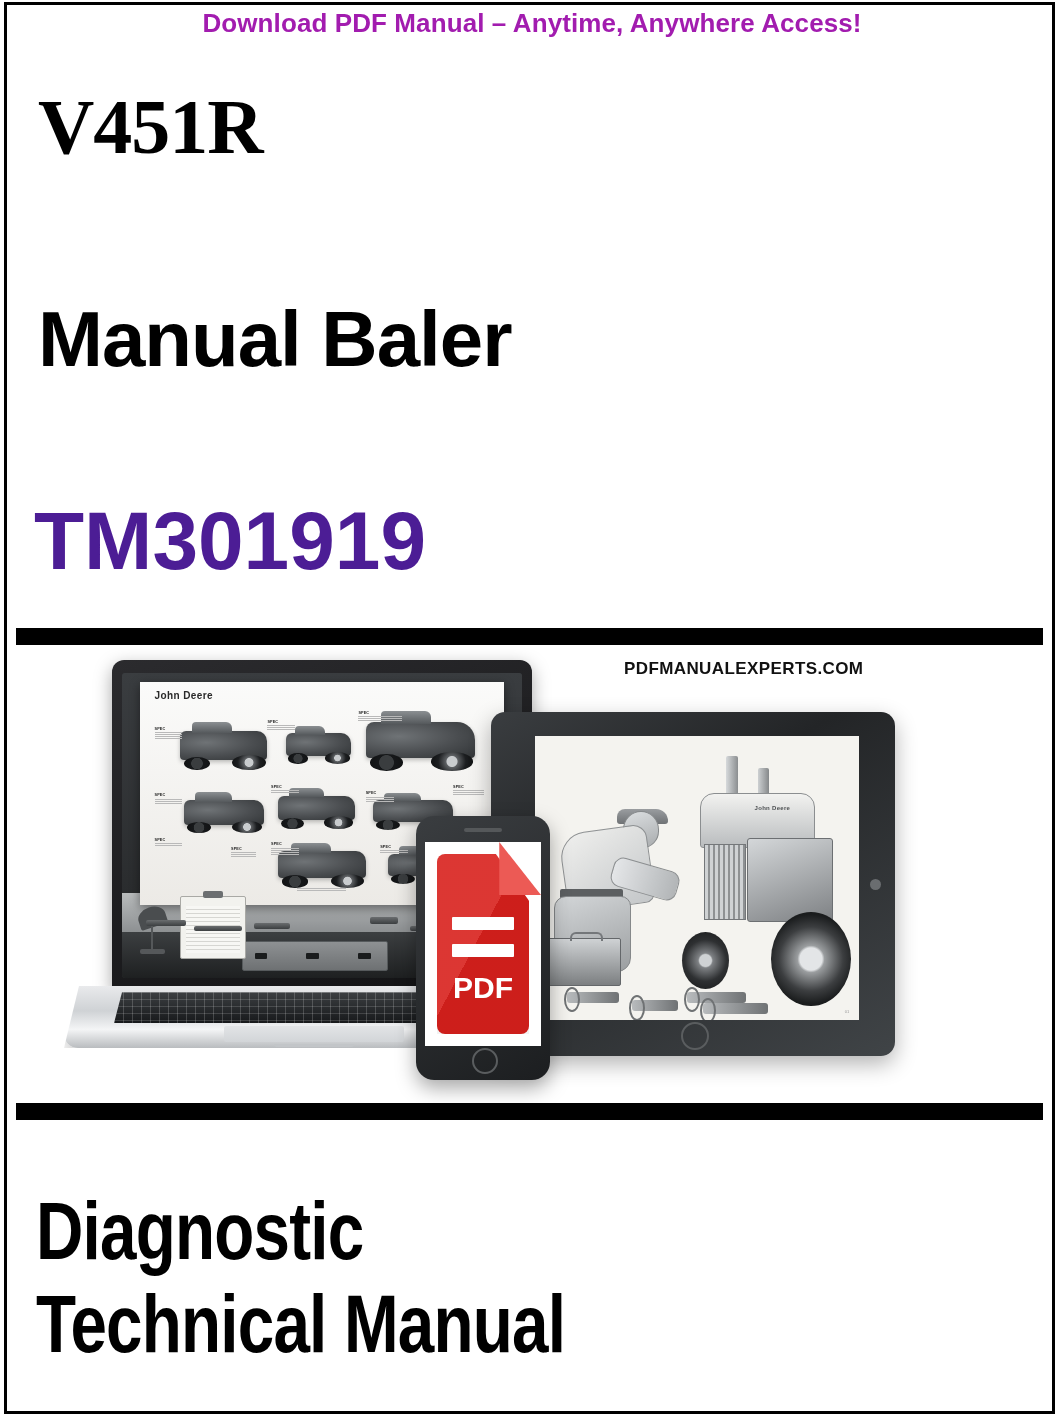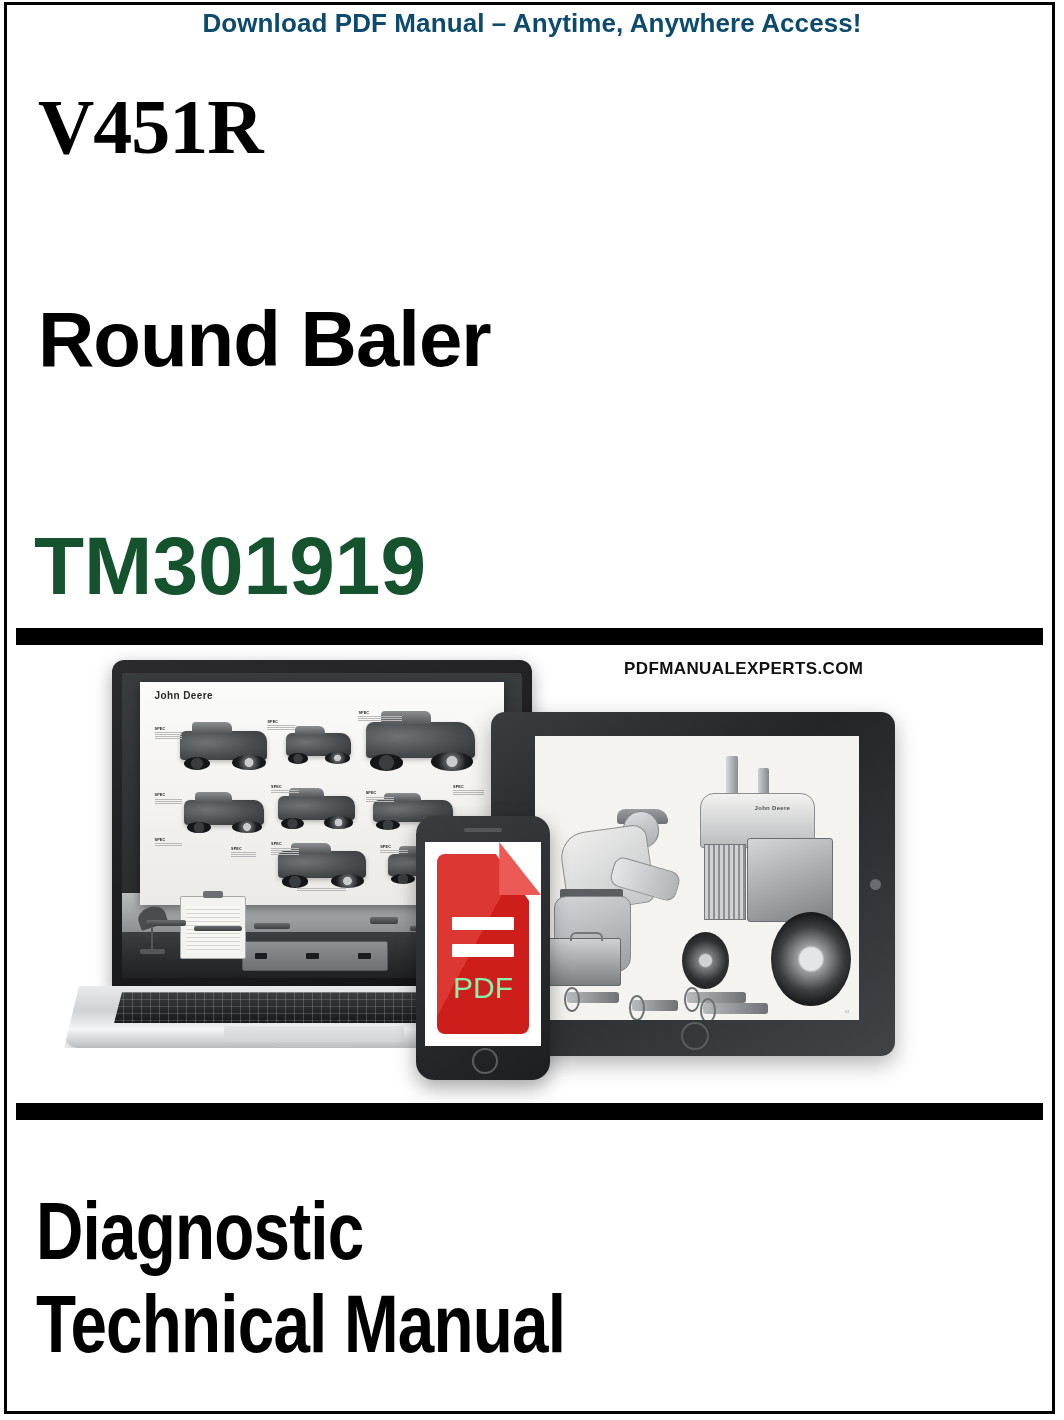--- a/index.html
+++ b/index.html
@@ -5,30 +5,30 @@
   html,body{margin:0;padding:0;background:#ffffff;}
   body{width:1064px;height:1420px;font-family:"Liberation Sans",sans-serif;-webkit-font-smoothing:antialiased;}
 
   #page{position:relative;width:1064px;height:1420px;background:#fff;overflow:hidden;}
 
   
   #frame{position:absolute;left:4px;top:2px;width:1051px;height:1412px;border:3px solid #000;box-sizing:border-box;}
 
   
   #header{position:absolute;left:0;top:8px;width:1064px;text-align:center;
-          font-size:26px;font-weight:bold;color:#0c4a6e;letter-spacing:0.1px;}
+          font-size:26px;font-weight:bold;color:#a21caf;letter-spacing:0.1px;}
 
   
   .model-line{position:absolute;left:38px;font-weight:bold;color:#000;
               font-size:78px;line-height:78px;letter-spacing:-1px;white-space:nowrap;}
   #model1{top:88px;font-family:Liberation Serif, serif;}
   #model2{top:196px;}
   #prod{position:absolute;left:38px;top:300px;font-weight:bold;color:#000;
         font-size:78px;line-height:78px;letter-spacing:-1px;white-space:nowrap;}
-  #tmnum{position:absolute;left:34px;top:525px;font-weight:bold;color:#14532d;
+  #tmnum{position:absolute;left:34px;top:500px;font-weight:bold;color:#4c1d95;
          font-size:82px;line-height:82px;letter-spacing:0px;white-space:nowrap;}
 
   
   .divider{position:absolute;left:16px;width:1027px;height:17px;background:#000;}
   #divider-top{top:628px;}
   #divider-bottom{top:1103px;}
 
   
   #watermark{position:absolute;left:624px;top:659px;font-size:17px;font-weight:bold;
              color:#111;letter-spacing:0.4px;white-space:nowrap;}
@@ -180,33 +180,33 @@
       background:#d8201c;border-radius:8px;
       clip-path:polygon(0 0, 64% 0, 100% 26%, 100% 100%, 0 100%);}
   #pdf-fold{position:absolute;right:0;top:0;width:36%;height:26%;
       background:#ec5a55;clip-path:polygon(0 0,100% 100%,0 100%);}
   #pdf-sheen{position:absolute;left:0;top:0;width:100%;height:100%;
       background:linear-gradient(118deg,rgba(255,255,255,.10) 0 46%,rgba(0,0,0,.05) 46% 100%);}
   .pdf-bar{position:absolute;left:16%;width:68%;height:7%;background:#fff;border-radius:1px;}
   #pdf-bar1{top:35%;}
   #pdf-bar2{top:50%;}
   #pdf-text{position:absolute;left:0;width:100%;top:66%;text-align:center;
-      color:#86efac;font-weight:normal;font-size:30px;letter-spacing:0px;line-height:30px;}
+      color:#ffffff;font-weight:bold;font-size:30px;letter-spacing:0px;line-height:30px;}
 </style>
 </head>
 <body>
 
 <div id="page">
 
   <div id="frame"></div>
 
   <div id="header">Download PDF Manual – Anytime, Anywhere Access!</div>
 
   <div class="model-line" id="model1">V451R</div>
-  <div id="prod">Round Baler</div>
+  <div id="prod">Manual Baler</div>
   <div id="tmnum">TM301919</div>
 
   <div class="divider" id="divider-top"></div>
   <div class="divider" id="divider-bottom"></div>
 
   <div id="watermark">PDFMANUALEXPERTS.COM</div>
 
   <div id="mockup">
 
     <div id="laptop">

